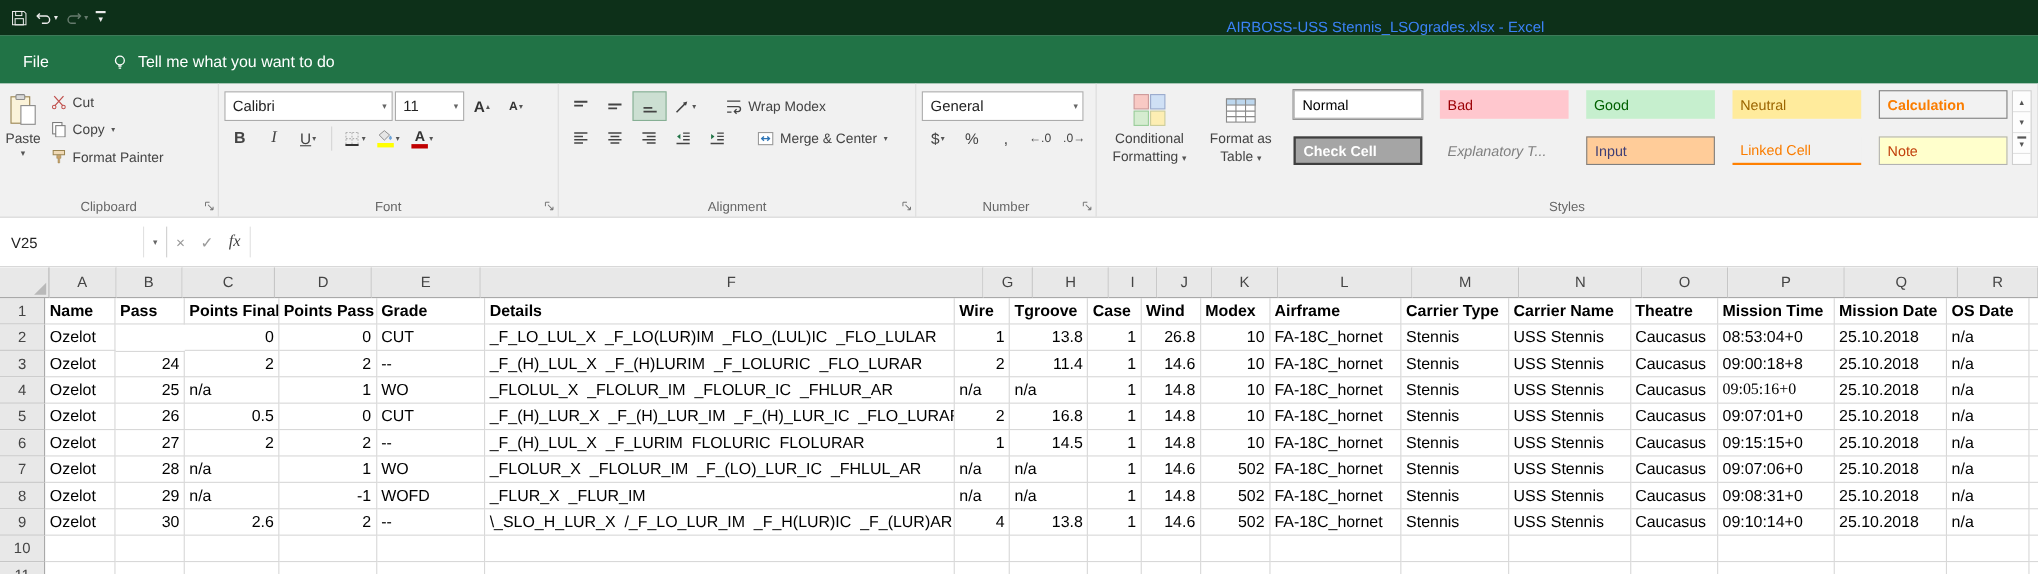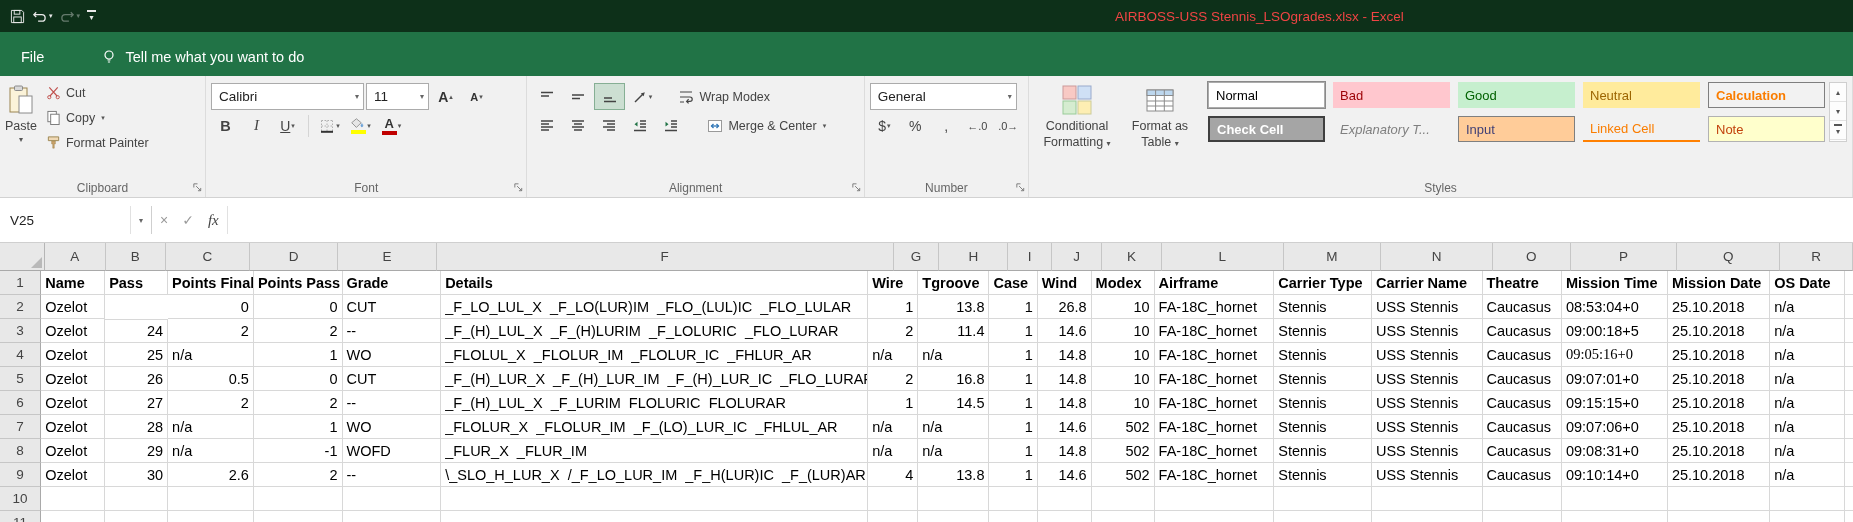--- a/index.html
+++ b/index.html
@@ -10,22 +10,22 @@
   
   .titlebar{flex:0 0 32px;background:#0d3019;display:flex;align-items:center;position:relative;color:#fff;}
   .qat{display:flex;align-items:center;padding-left:10px;gap:7px;}
   .qat-btn{display:flex;align-items:center;gap:2px;color:#eaeaea;}
   .qat-btn svg{width:15px;height:15px;color:#eaeaea;}
   .qat-caret{font-size:7px;color:#eaeaea;}
   .dim{opacity:.4;}
   .custom-stack{display:flex;flex-direction:column;align-items:center;}
   .obar{width:9px;height:1.5px;background:#eaeaea;margin-bottom:1px;}
   .custom-stack .qat-caret{font-size:8px;}
-  .win-title{position:absolute;left:1115px;top:0;height:32px;display:flex;align-items:center;
-             font-size:13.5px;color:#ef4444;white-space:nowrap;}
+  .win-title{position:absolute;left:1115px;top:8px;height:32px;display:flex;align-items:center;
+             font-size:13.5px;color:#3b82f6;white-space:nowrap;}
 
   
   .menubar{flex:0 0 44px;background:#217346;display:flex;align-items:flex-end;}
   .mtab{height:38px;display:flex;align-items:center;padding:0 15px;color:#fff;font-size:14.5px;white-space:nowrap;}
   .mtab.file{padding:0 21px;}
   .mtab.active{background:#f1f1f1;color:#217346;}
   .tellme{height:38px;display:flex;align-items:center;gap:8px;color:#fff;font-size:14.5px;margin-left:26px;padding:0 10px;}
   .tellme svg{width:16px;height:16px;}
 
   
@@ -61,21 +61,21 @@
   .stack{display:flex;flex-direction:column;align-items:center;line-height:1;}
   .cbar{width:15px;height:4px;margin-top:1px;}
   .Atxt{font-size:13px;font-weight:700;color:#333;line-height:1;}
   .fontA{font-weight:700;color:#333;}
   .grow{font-size:14px;} .shrink{font-size:11px;}
   .lbtn{display:flex;align-items:center;gap:5px;height:25px;font-size:12.5px;color:#444;white-space:nowrap;padding:0 4px;}
   .lbtn svg{width:16px;height:16px;}
   .gap14{width:14px;}
 
   .gallery-wrap{display:flex;margin-left:8px;margin-top:2px;}
-  .gallery{display:grid;grid-template-columns:repeat(5,117px);grid-auto-rows:26px;gap:8px;}
+  .gallery{display:grid;grid-template-columns:repeat(5,117px);grid-auto-rows:26px;gap:16px;}
   .style-tile{display:flex;align-items:center;padding-left:7px;font-size:13px;white-space:nowrap;overflow:hidden;}
   .style-tile.sel{box-shadow:0 0 0 1px #8a8a8a;}
   .rail{display:flex;flex-direction:column;margin-left:4px;border:1px solid #cfcfcf;background:#fdfdfd;}
   .rail-btn{width:16px;height:18px;display:flex;flex-direction:column;align-items:center;justify-content:center;
             font-size:8px;color:#555;border-bottom:1px solid #e2e2e2;}
   .morebar{width:8px;height:1.5px;background:#555;margin-bottom:1px;}
 
   
   .fbar{flex:0 0 44px;background:#fff;border-bottom:1px solid #cfcfcf;display:flex;align-items:center;padding:0;}
   .name-box{width:120px;height:28px;display:flex;align-items:center;padding-left:10px;font-size:13.5px;color:#222;
@@ -592,21 +592,21 @@
           <div class="cell" style="width: 457px;">_F_(H)_LUL_X  _F_(H)LURIM  _F_LOLURIC  _FLO_LURAR</div>
           <div class="cell num" style="width: 45px;">2</div>
           <div class="cell num" style="width: 68px;">11.4</div>
           <div class="cell num" style="width: 43px;">1</div>
           <div class="cell num" style="width: 49px;">14.6</div>
           <div class="cell num" style="width: 59px;">10</div>
           <div class="cell" style="width: 121px;">FA-18C_hornet</div>
           <div class="cell" style="width: 97px;">Stennis</div>
           <div class="cell" style="width: 111px;">USS Stennis</div>
           <div class="cell" style="width: 77px;">Caucasus</div>
-          <div class="cell" style="width: 106px;">09:00:18+5</div>
+          <div class="cell" style="width: 106px;">09:00:18+8</div>
           <div class="cell" style="width: 102px;">25.10.2018</div>
           <div class="cell" style="width: 72px;">n/a</div>
           <div class="cell filler"></div>
         </div>
         <div class="grid-row">
           <div class="row-h">4</div>
           <div class="cell" style="width: 60px;">Ozelot</div>
           <div class="cell num" style="width: 59px;">25</div>
           <div class="cell" style="width: 84px;">n/a</div>
           <div class="cell num" style="width: 87px;">1</div>

